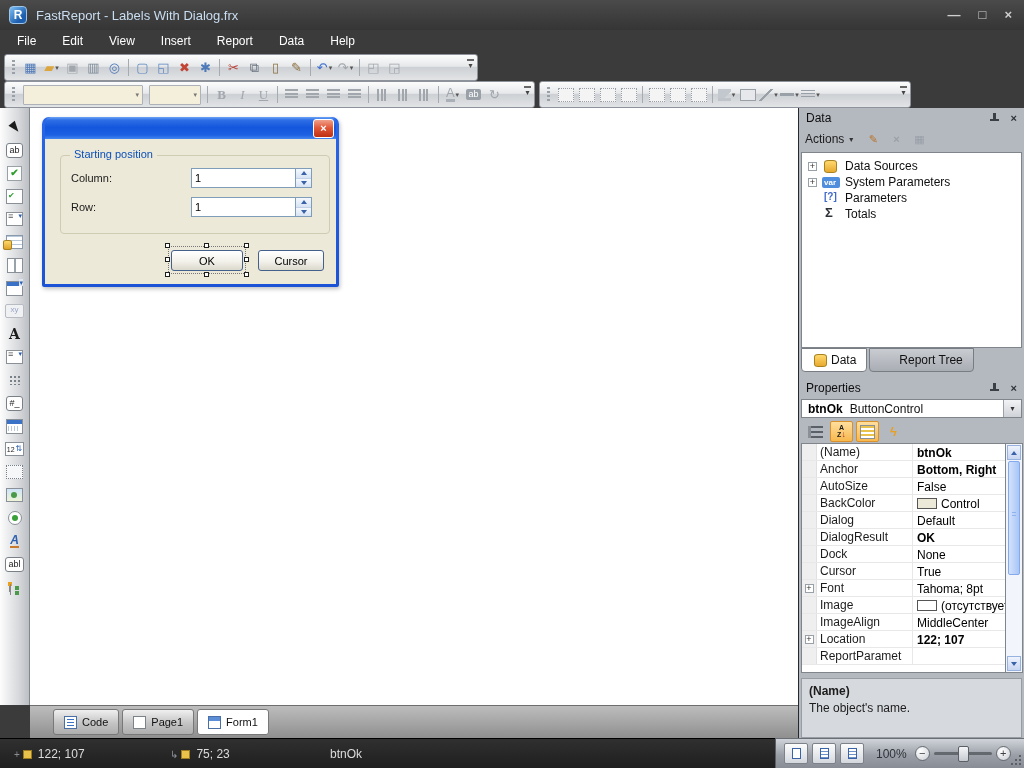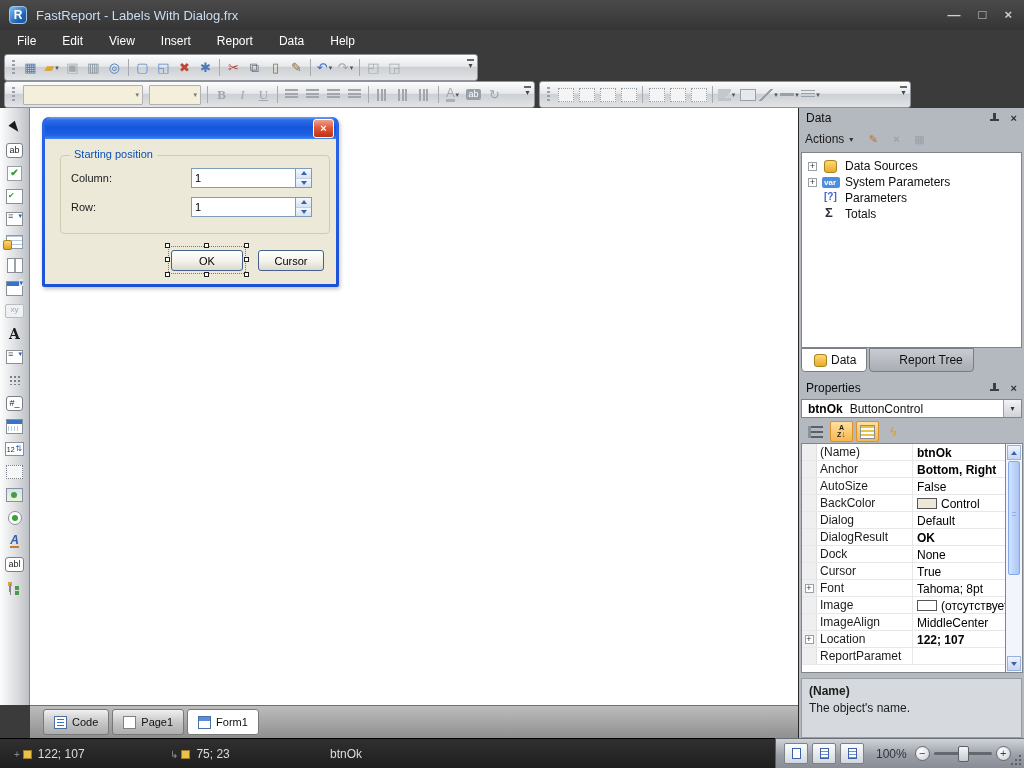--- a/index.html
+++ b/index.html
@@ -121,21 +121,21 @@
   .selrect{position:absolute;inset:3px;border:1px dotted #777;}
   .okwrap .xpbtn{left:6px;top:7px;width:72px;}
   .hdl{position:absolute;width:5px;height:5px;background:#fff;border:1px solid #1c1c1c;box-sizing:border-box;}
   .h-tl{left:0;top:0;} .h-tc{left:39px;top:0;} .h-tr{right:0;top:0;}
   .h-ml{left:0;top:14px;} .h-mr{right:0;top:14px;}
   .h-bl{left:0;bottom:0;} .h-bc{left:39px;bottom:0;} .h-br{right:0;bottom:0;}
   .cancelbtn{left:213px;top:111px;width:66px;}
   
   .pagetabs{position:absolute;left:30px;top:705px;width:768px;height:33px;box-sizing:border-box;
             background:linear-gradient(180deg,#bdbdbd,#8f8f8f);border-top:1px solid #6e6e6e;
-            display:flex;align-items:center;gap:3px;padding-left:13px;}
+            display:flex;align-items:center;gap:3px;padding-left:23px;}
   .ptab{height:24px;display:flex;align-items:center;gap:5px;padding:0 10px;font-size:11px;color:#111;
         border:1px solid #787878;border-radius:3px;background:linear-gradient(180deg,#f0f0f0,#c4c4c4 55%,#aeaeae);}
   .ptab.active{background:#fff;}
   .tab-ic{width:13px;height:13px;flex:none;position:relative;box-sizing:border-box;}
   .ic-code .tab-ic{background:#fff;border:1px solid #4a6fa5;}
   .ic-code .tab-ic::before{content:"";position:absolute;left:2px;top:2px;width:7px;height:7px;
        background:repeating-linear-gradient(180deg,#3a72c8 0 1px,transparent 1px 3px);}
   .ic-page .tab-ic{background:#fff;border:1px solid #7c828a;}
   .ic-form .tab-ic{background:#fff;border:1px solid #4a6fa5;}
   .ic-form .tab-ic::before{content:"";position:absolute;left:0;top:0;right:0;height:4px;background:#5b8ed6;}

